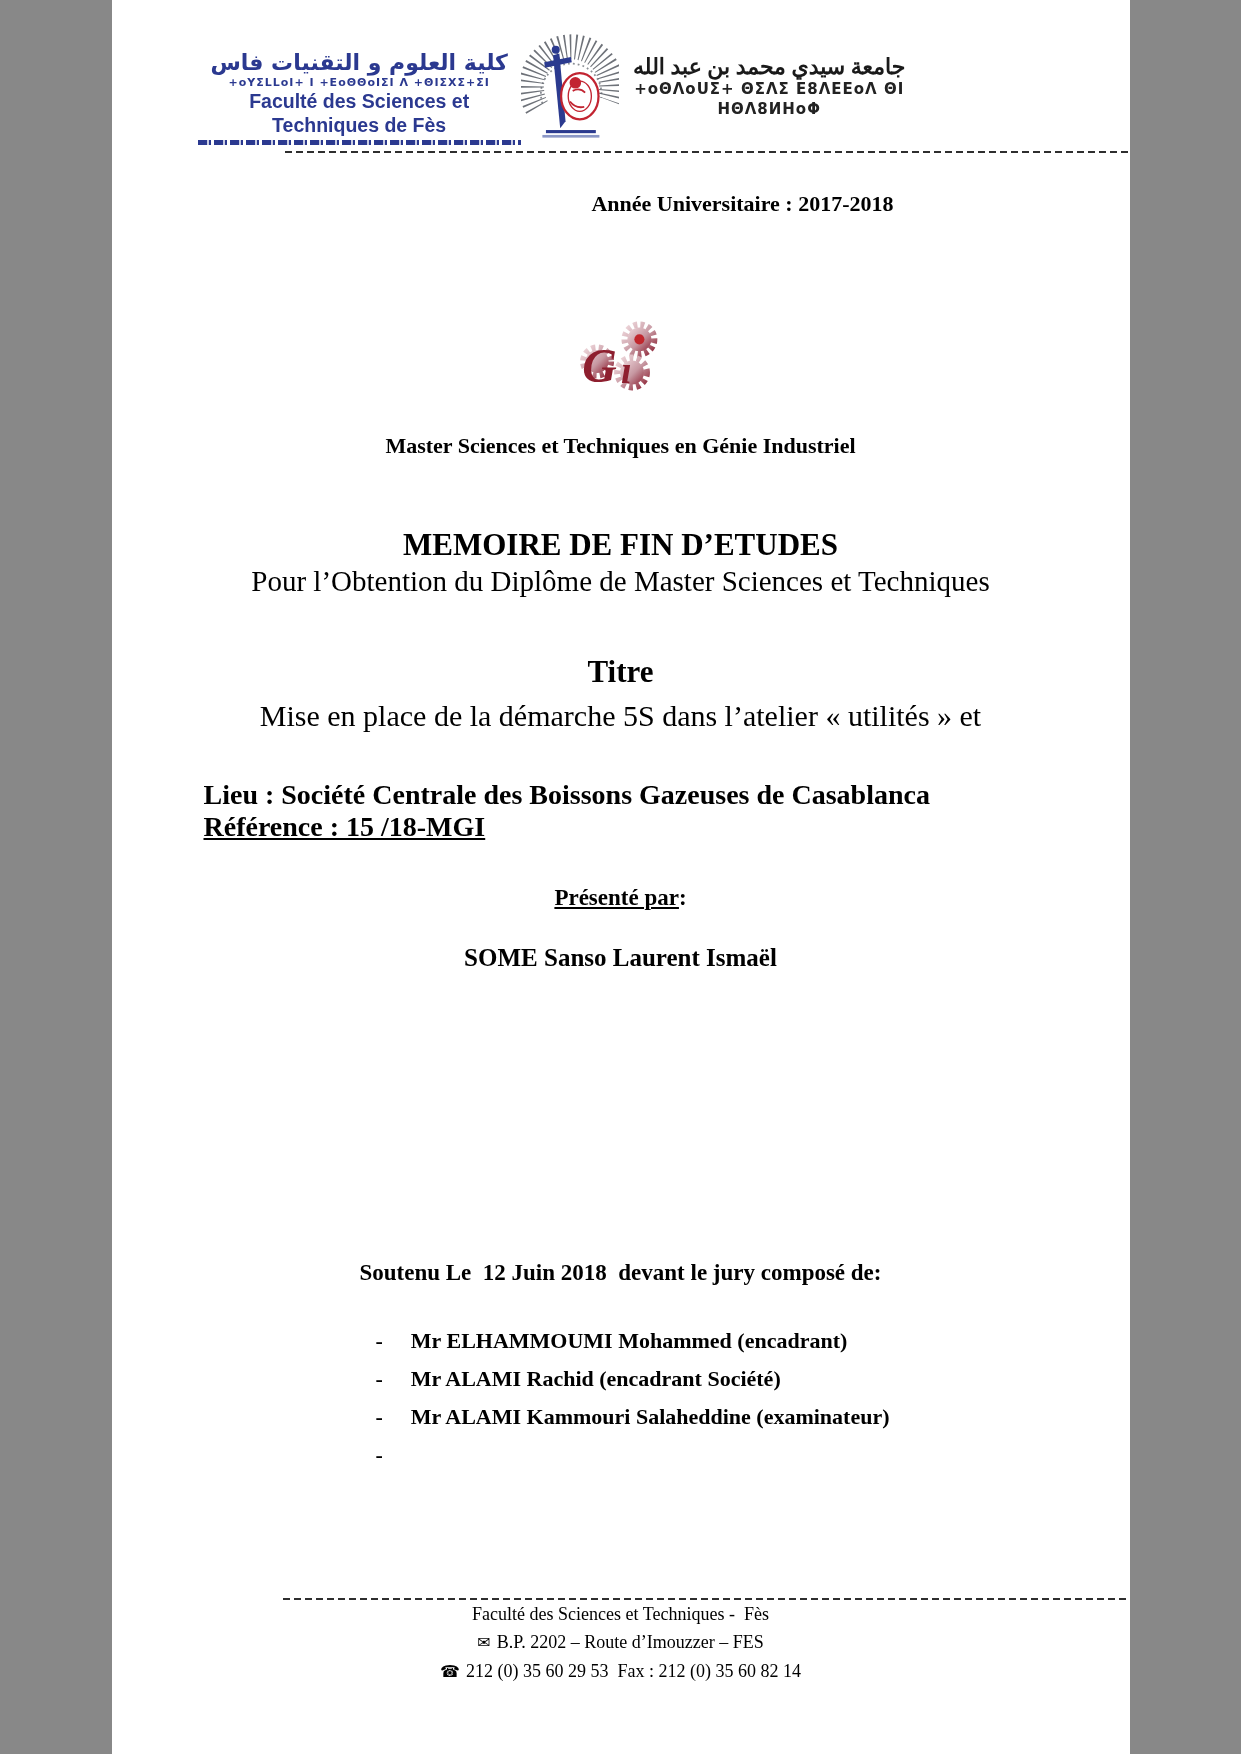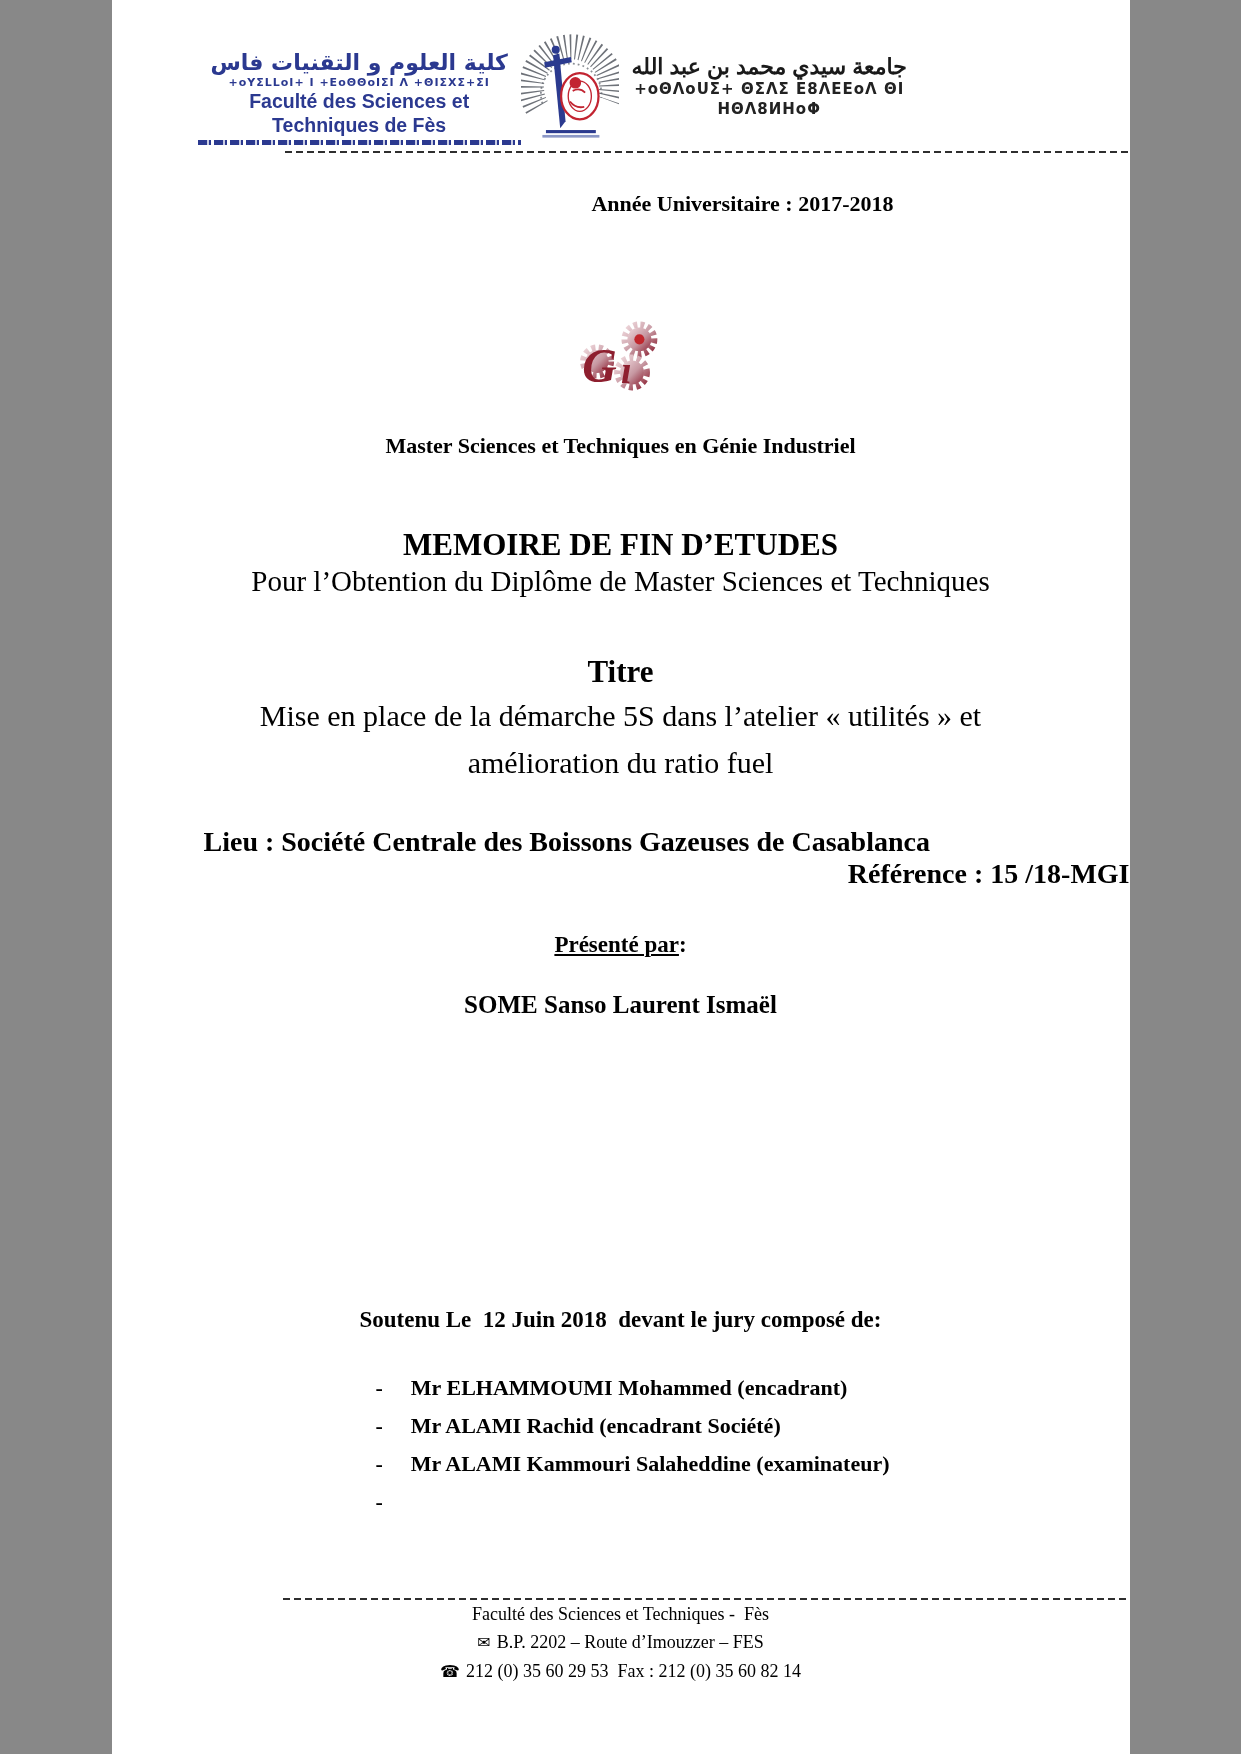--- a/index.html
+++ b/index.html
@@ -12,35 +12,35 @@
   .header{display:flex;justify-content:space-between;align-items:flex-start;
     padding:34px 212px 0 86px;}
   .h-left{width:436px;text-align:center;color:#2b3990;padding-top:16px;}
   .h-left .ar{font-family:"DejaVu Sans", sans-serif;font-weight:bold;font-size:22px;line-height:1.2;}
   .h-left .tif{font-family:"DejaVu Sans", sans-serif;font-weight:bold;font-size:11px;letter-spacing:1px;line-height:1.25;}
   .h-left .fr{font-family:"Liberation Sans", sans-serif;font-weight:bold;font-size:19.5px;line-height:1.2;}
   .h-deco{height:5px;margin-top:3px;
     background:repeating-linear-gradient(90deg,#2b3990 0 9px,rgba(43,57,144,.25) 9px 11px,#2b3990 11px 13px,transparent 13px 16px);}
   .h-logo{width:100px;flex:0 0 auto;margin-top:-2px;}
   .h-right{width:400px;text-align:center;color:#1a1a1a;padding-top:20px;}
-  .h-right .ar{font-family:Liberation Sans, sans-serif;font-weight:bold;font-size:22px;line-height:1.2;}
+  .h-right .ar{font-family:Liberation Serif, serif;font-weight:bold;font-size:22px;line-height:1.2;}
   .h-right .tif{font-family:"DejaVu Sans", sans-serif;font-weight:bold;font-size:15px;letter-spacing:1px;color:#222;line-height:1.3;}
   .h-right .fr{font-family:"Liberation Sans", sans-serif;font-weight:bold;font-size:19px;color:#333;line-height:1.25;}
   .header-rule{width:892px;height:2px;margin:6px 0 0 173px;
     background:repeating-linear-gradient(90deg,#2e2e2e 0 7px,transparent 7px 11px);}
   
   .annee{margin-top:38px;padding-right:236px;text-align:right;font-weight:bold;font-size:22px;}
   .gi{margin-top:100px;text-align:center;height:78px;}
   .program{margin-top:38px;text-align:center;font-weight:bold;font-size:22px;}
   .memoire-title{margin-top:68px;text-align:center;font-weight:bold;font-size:31px;}
   .memoire-sub{margin-top:2px;text-align:center;font-size:29px;}
   .titre{margin-top:56px;text-align:center;font-weight:bold;font-size:31px;}
   .thesis{text-align:center;font-size:30px;line-height:47px;margin-top:2px;}
   .lieu-block{margin-top:40px;margin-left:92px;font-weight:bold;font-size:28px;line-height:32px;}
-  .reference{text-align:right;}
+  .reference{text-decoration:underline;}
   .presente{margin-top:42px;text-align:center;font-weight:bold;font-size:23px;}
   .presente .u{text-decoration:underline;}
   .author{margin-top:33px;text-align:center;font-weight:bold;font-size:25px;}
   .defense{margin-top:288px;text-align:center;font-weight:bold;font-size:23px;white-space:pre-wrap;}
   .jury{margin:36px 0 0 264px;font-weight:bold;font-size:22px;}
   .jury-row{display:flex;gap:28px;line-height:38px;}
   .jury-dash{flex:0 0 auto;}
   
   .footer{position:absolute;left:0;right:0;top:1598px;}
   .footer-rule{width:907px;height:2px;margin-left:171px;
@@ -110,21 +110,20 @@
   </div>
 
   <div class="program">Master Sciences et Techniques en Génie Industriel</div>
 
   <div class="memoire-title">MEMOIRE DE FIN D’ETUDES</div>
   <div class="memoire-sub">Pour l’Obtention du Diplôme de Master Sciences et Techniques</div>
 
   <div class="titre">Titre</div>
   <div class="thesis">
     <div>Mise en place de la démarche 5S dans l’atelier « utilités » et</div>
-    <div>amélioration du ratio fuel</div>
   </div>
 
   <div class="lieu-block">
     <div>Lieu : Société Centrale des Boissons Gazeuses de Casablanca</div>
     <div class="reference">Référence : 15 /18-MGI</div>
   </div>
 
   <div class="presente"><span class="u">Présenté par</span><span>:</span></div>
 
   <div class="author">SOME Sanso Laurent Ismaël</div>

